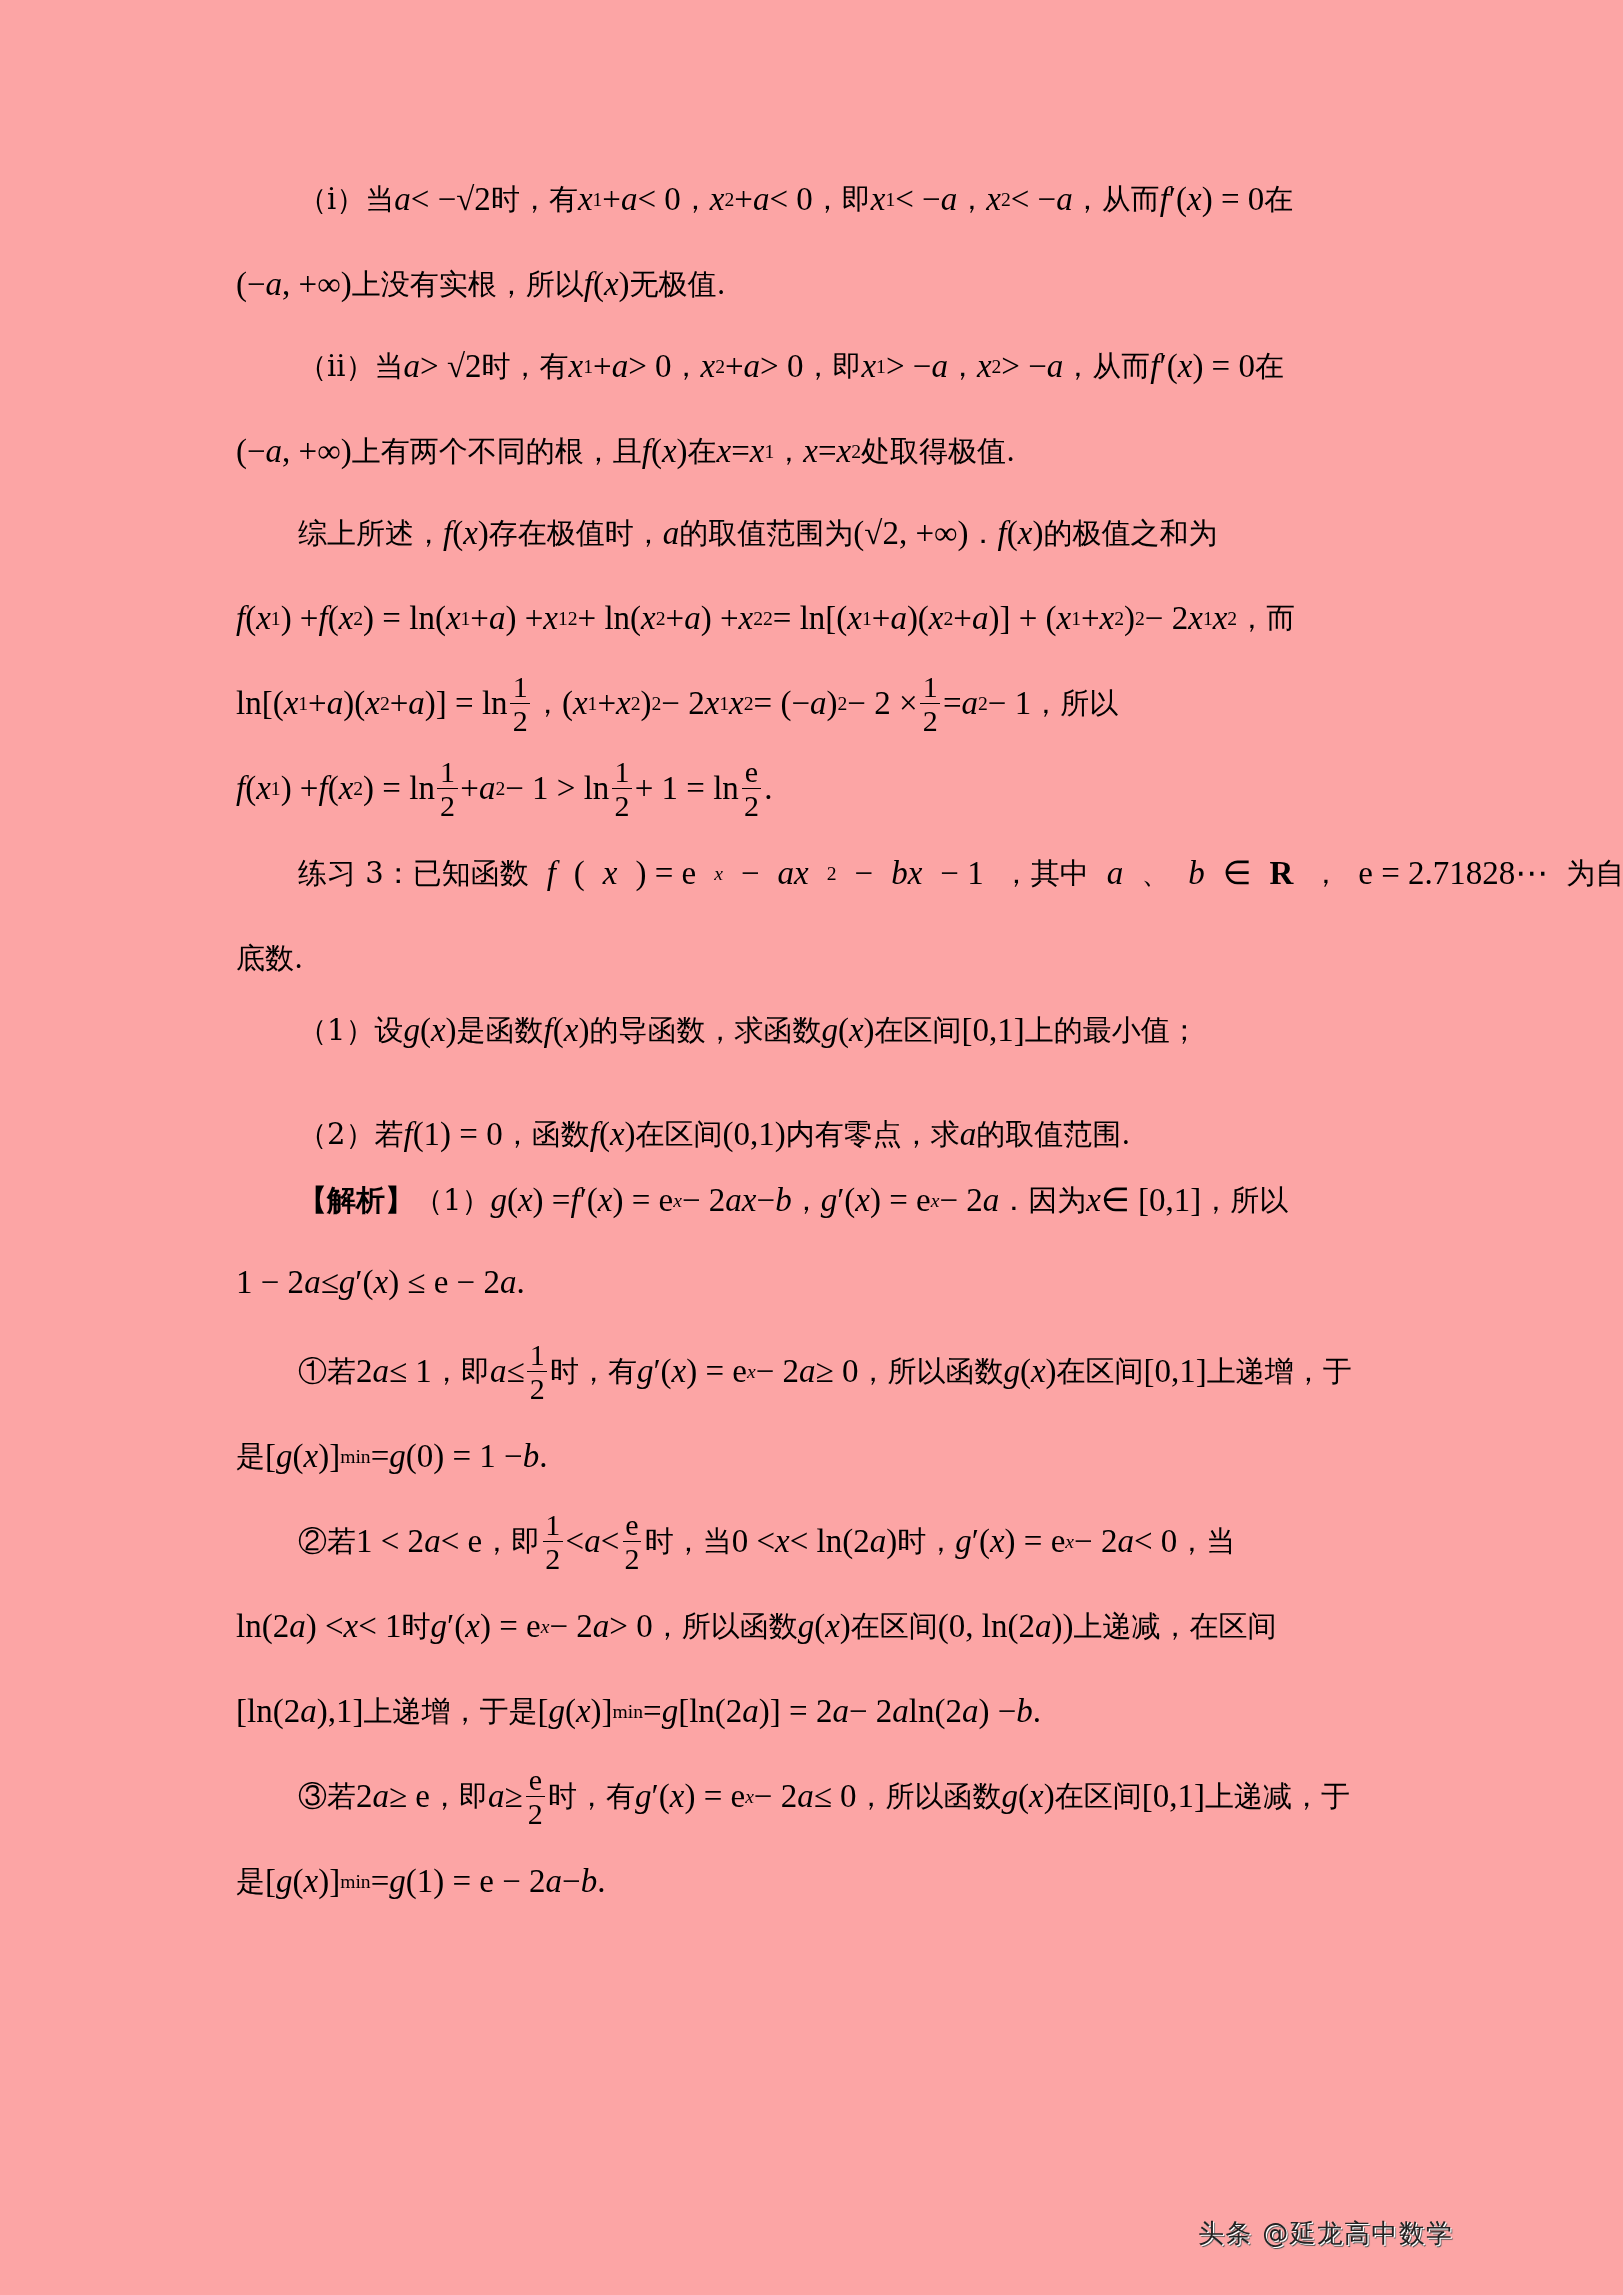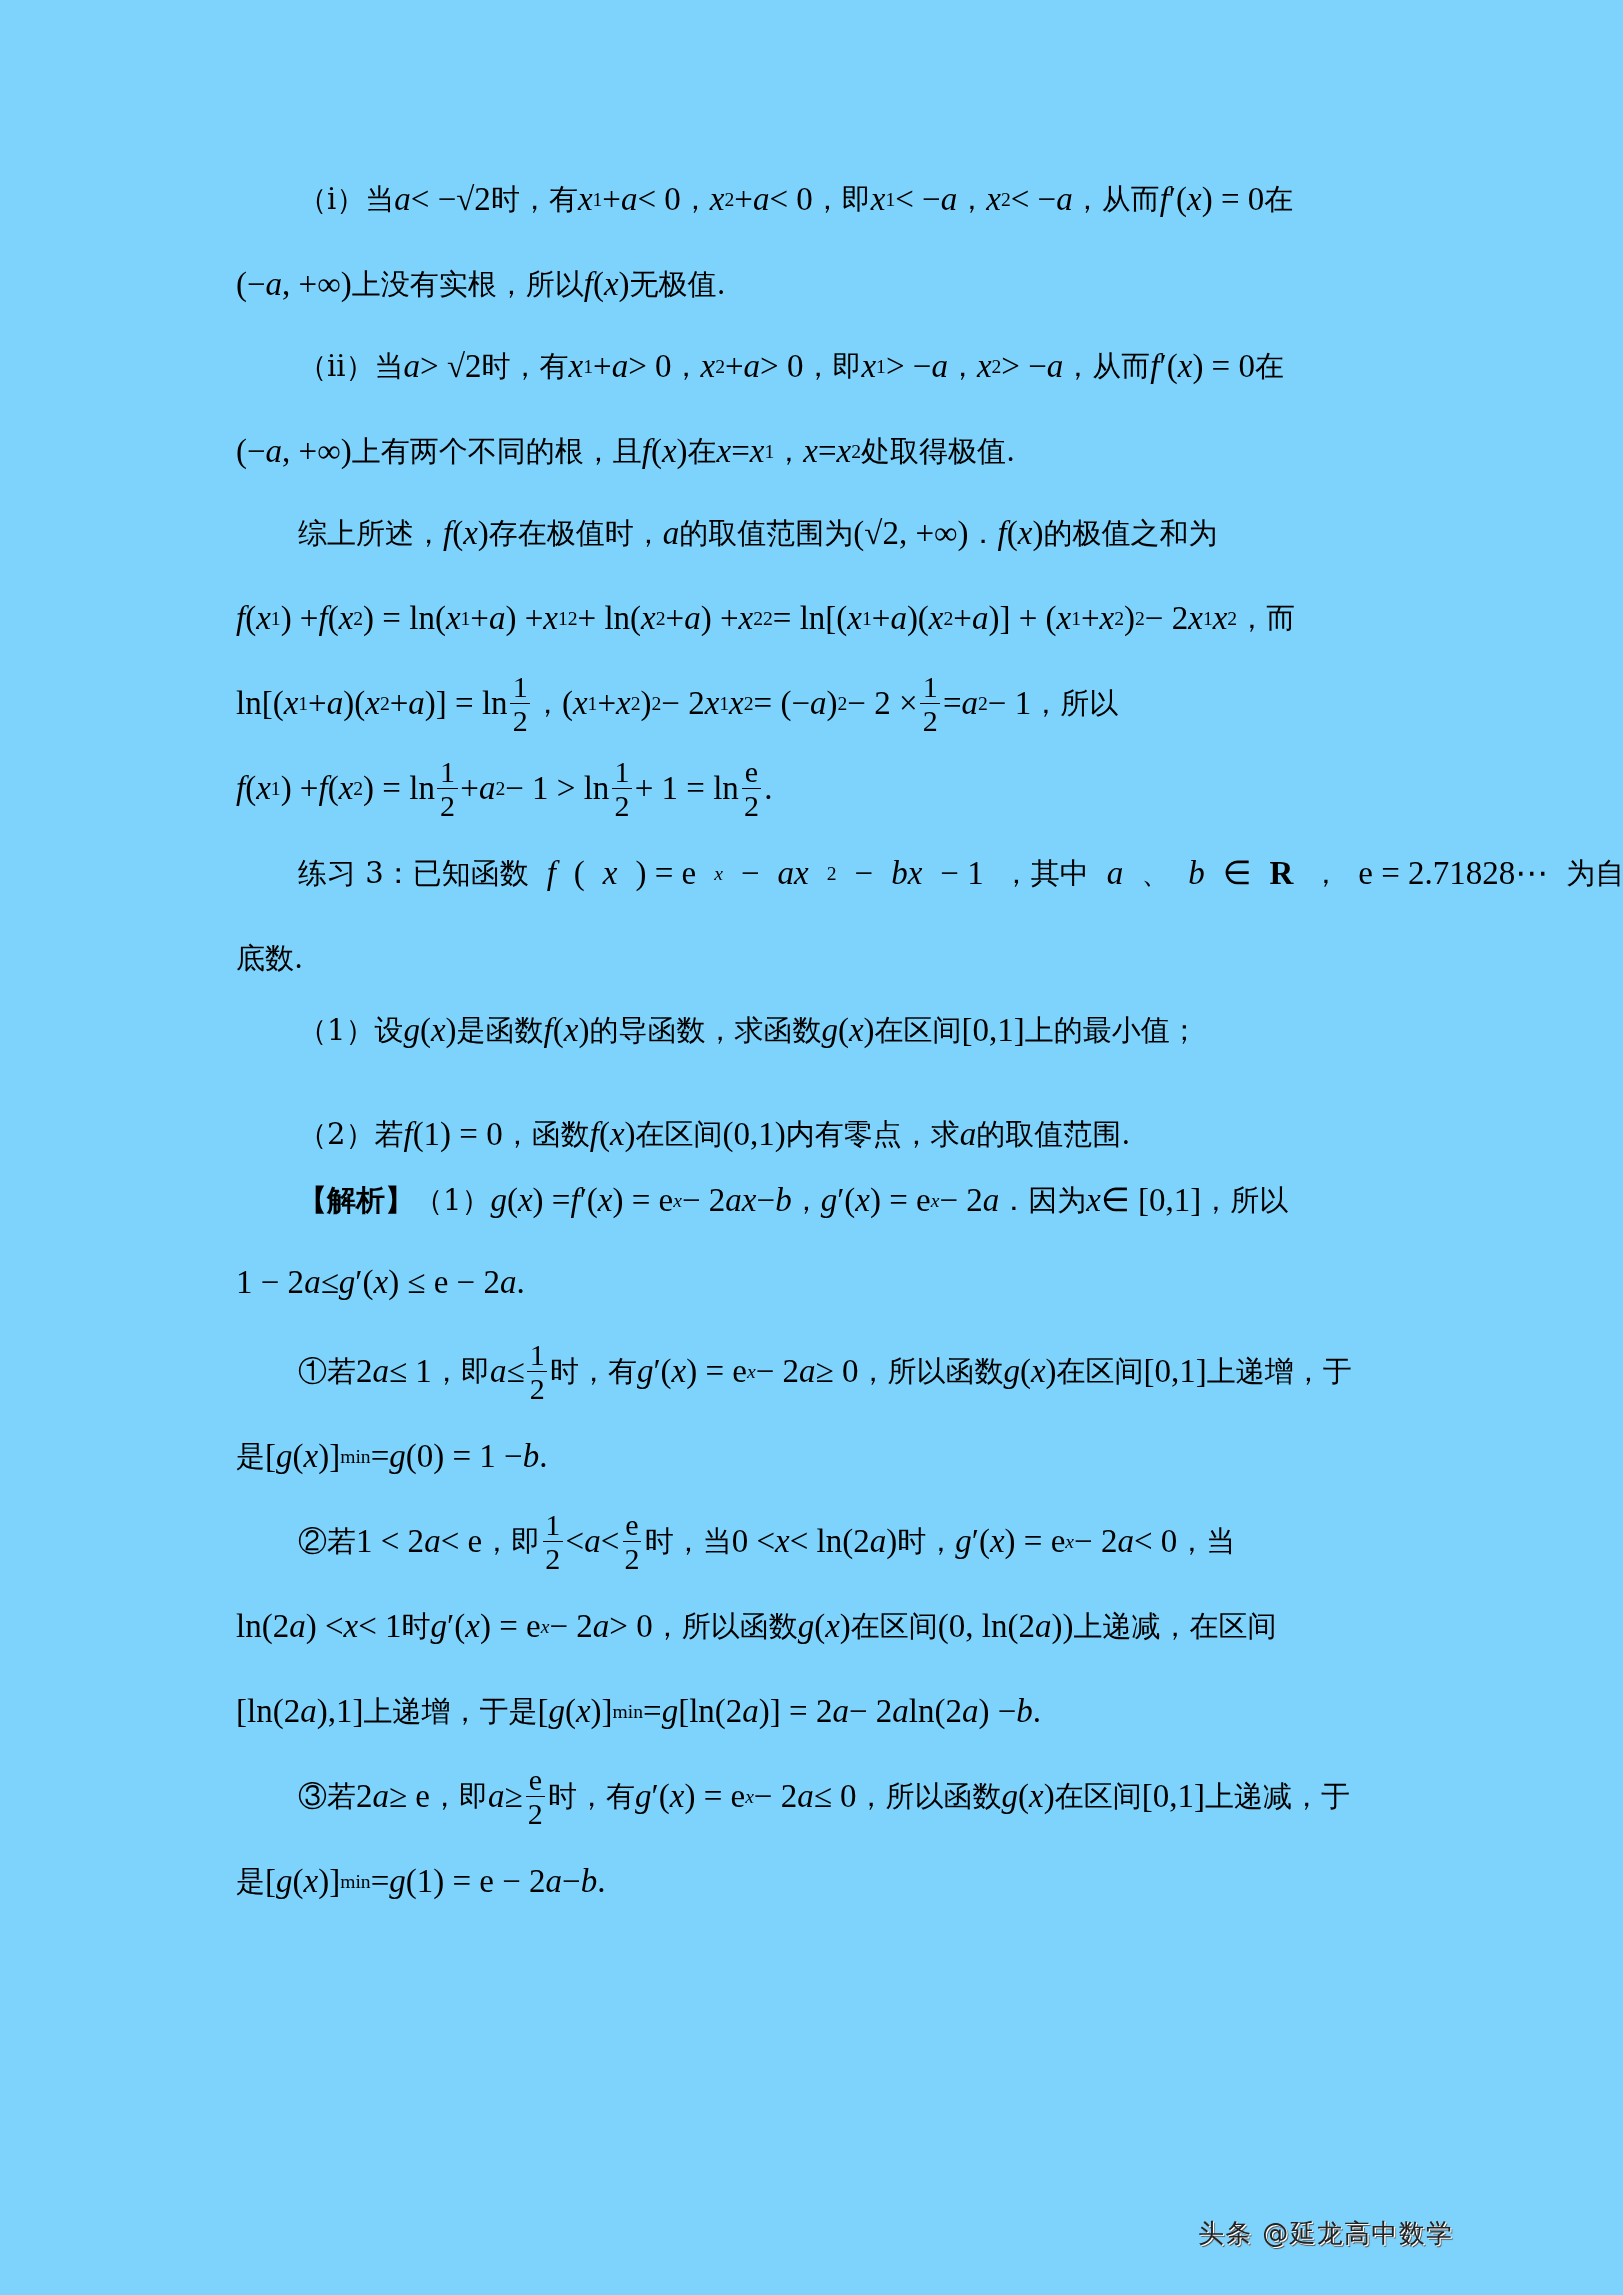--- a/index.html
+++ b/index.html
@@ -1,18 +1,18 @@
 <!DOCTYPE html>
 <html style="font-size:10.5px"><head>
 <meta charset="utf-8">
 <style>
   html, body { margin: 0; padding: 0; background: #ffffff; }
   body { width: 1623px; height: 2295px; position: relative; overflow: hidden;
          font-family: "Liberation Serif", "DejaVu Serif", serif; color: #000; }
-  .page { position: absolute; left: 0; top: 0; width: 1623px; height: 2295px; background: #7dd3fc; }
+  .page { position: absolute; left: 0; top: 0; width: 1623px; height: 2295px; background: #fca5a5; }
   .line { position: absolute; left: 236px; white-space: nowrap; font-size: 30px; line-height: 39px;
           height: 39px; display: flex; align-items: center; }
   .line.indent { left: 298px; }
   .seg { display: inline-block; }
   .t { font-family: "DejaVu Serif", "Liberation Serif", serif; font-size: 29px; }
   .b { font-weight: bold; }
   .m { font-family: "Liberation Serif", serif; font-size: 33px; }
   .mi { font-family: "Liberation Serif", serif; font-style: italic; font-size: 33px; }
   .mb { font-family: "Liberation Serif", serif; font-weight: bold; font-size: 33px; }
   .sub { font-family: "Liberation Serif", serif; font-size: 19.6px; vertical-align: -9.2px; }

